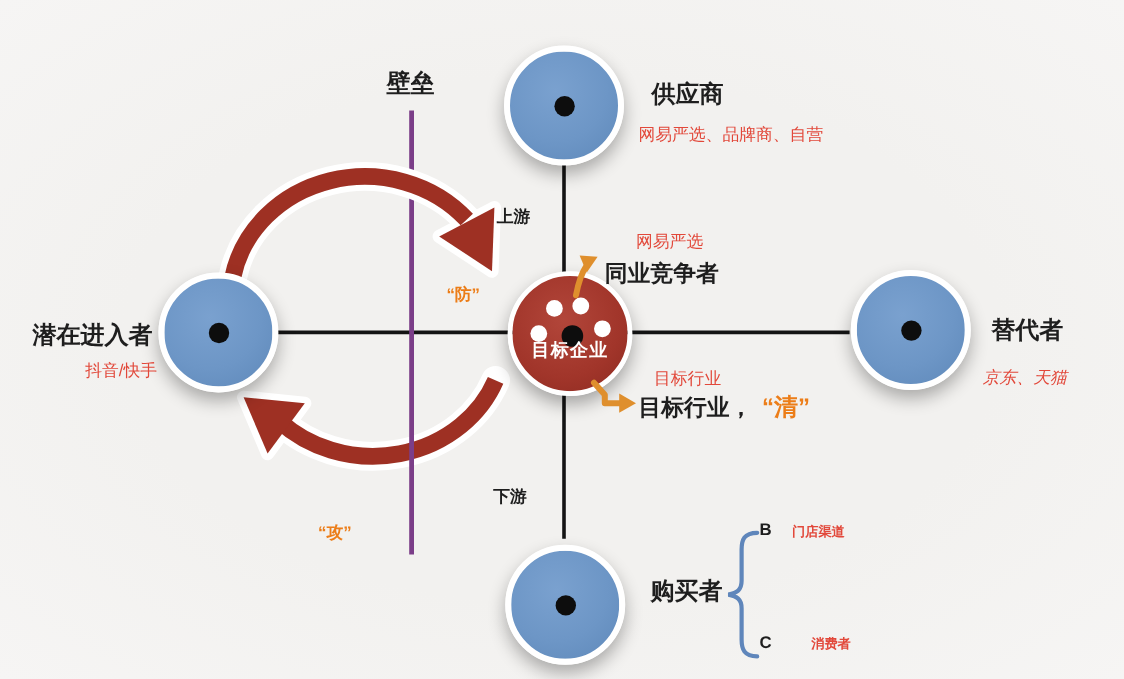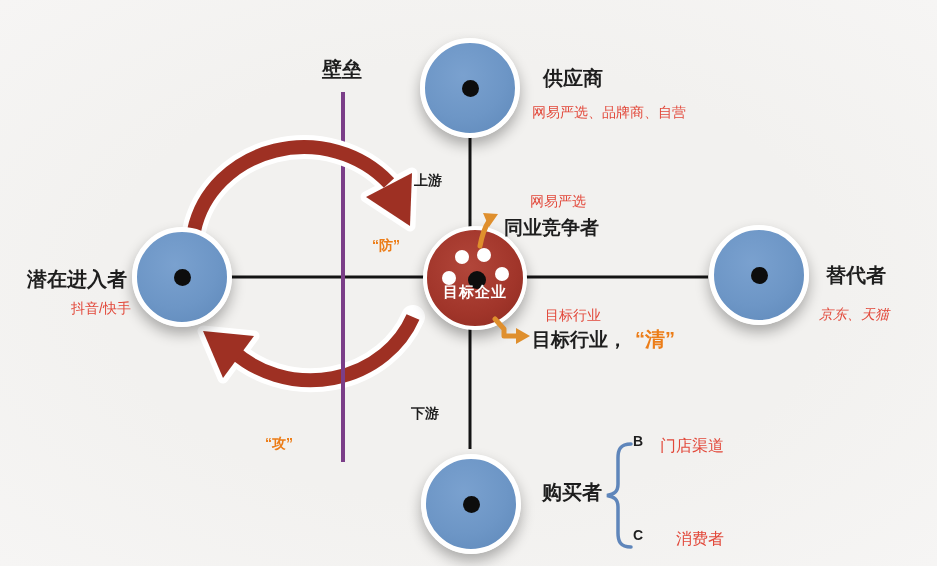--- a/index.html
+++ b/index.html
@@ -36,21 +36,21 @@
   .target-label{
     position:absolute;left:0;top:53px;width:100%;text-align:center;
     color:#ffffff;font-size:15px;font-weight:bold;letter-spacing:1px;
   }
 
   
   .txt{position:absolute;white-space:nowrap;z-index:4;color:#1e1e1e;}
   .b{font-weight:bold;}
   .red{color:#e2483a;}
   .orange{color:#ec7d18;font-weight:bold;}
-  .f20{font-size:20px;} .f18{font-size:14px;} .f17{font-size:19px;} .f14{font-size:14px;} .f13{font-size:16px;}
+  .f20{font-size:20px;} .f18{font-size:14px;} .f17{font-size:19px;} .f14{font-size:14px;} .f13{font-size:11px;font-weight:bold;}
   .row{display:flex;align-items:baseline;gap:8px;justify-content:space-between;}
 </style>
 </head>
 <body>
 
 <div class="stage">
 
   <svg class="layer z1">
 
     <g>

